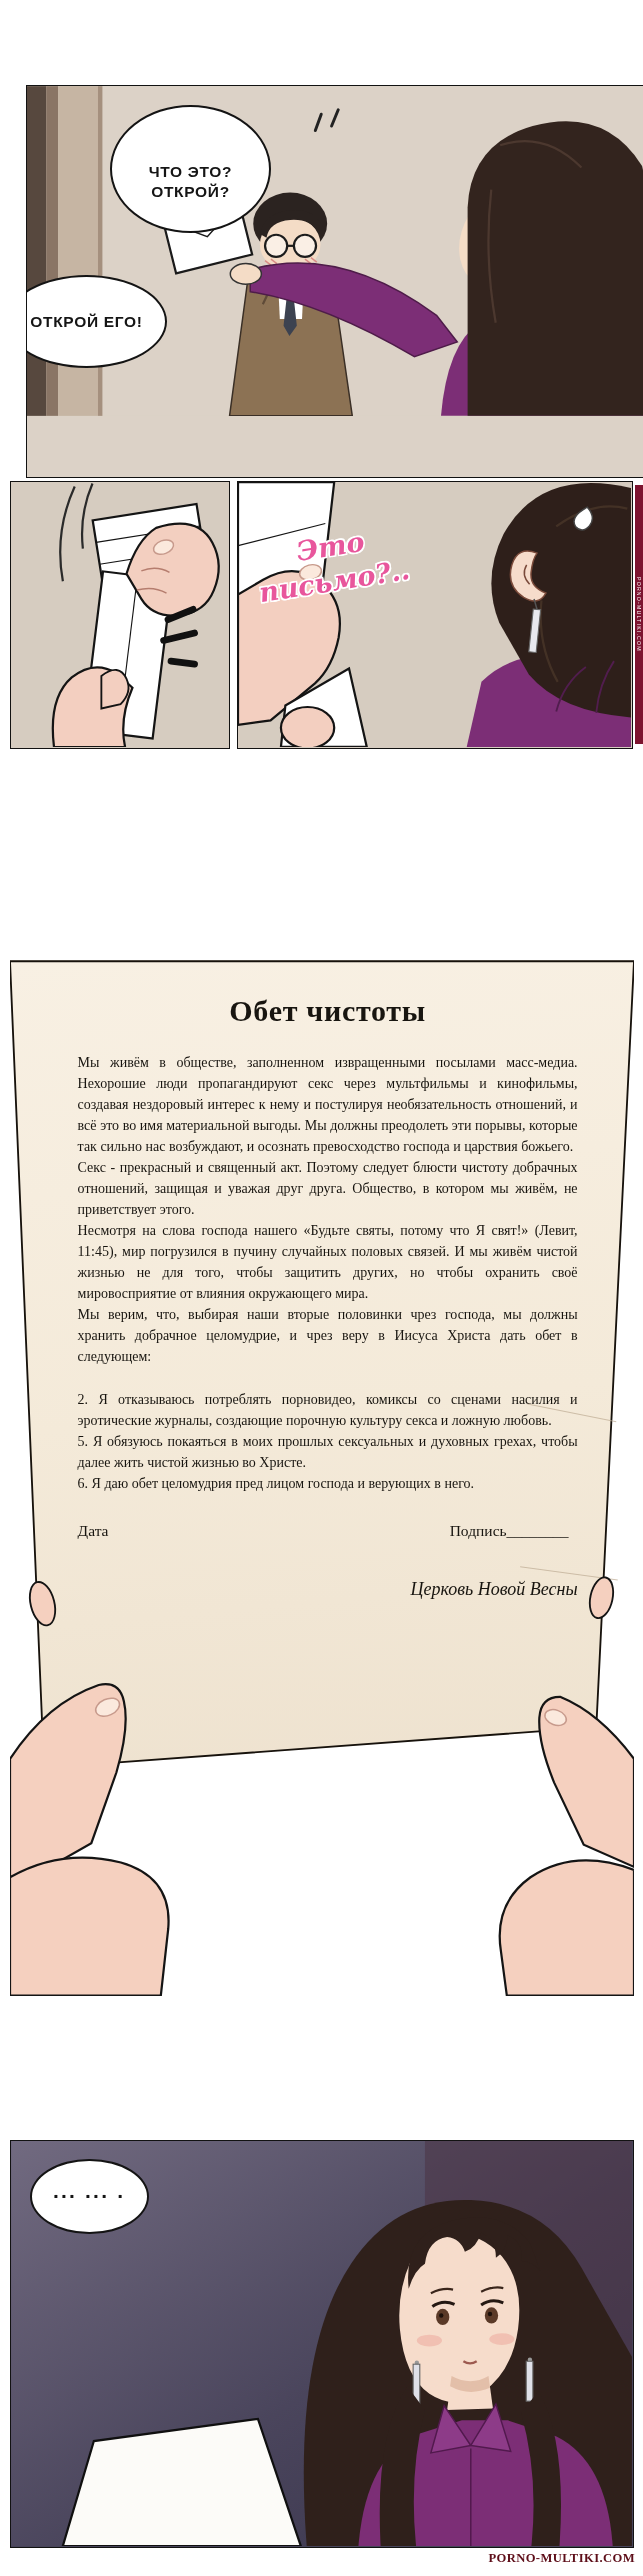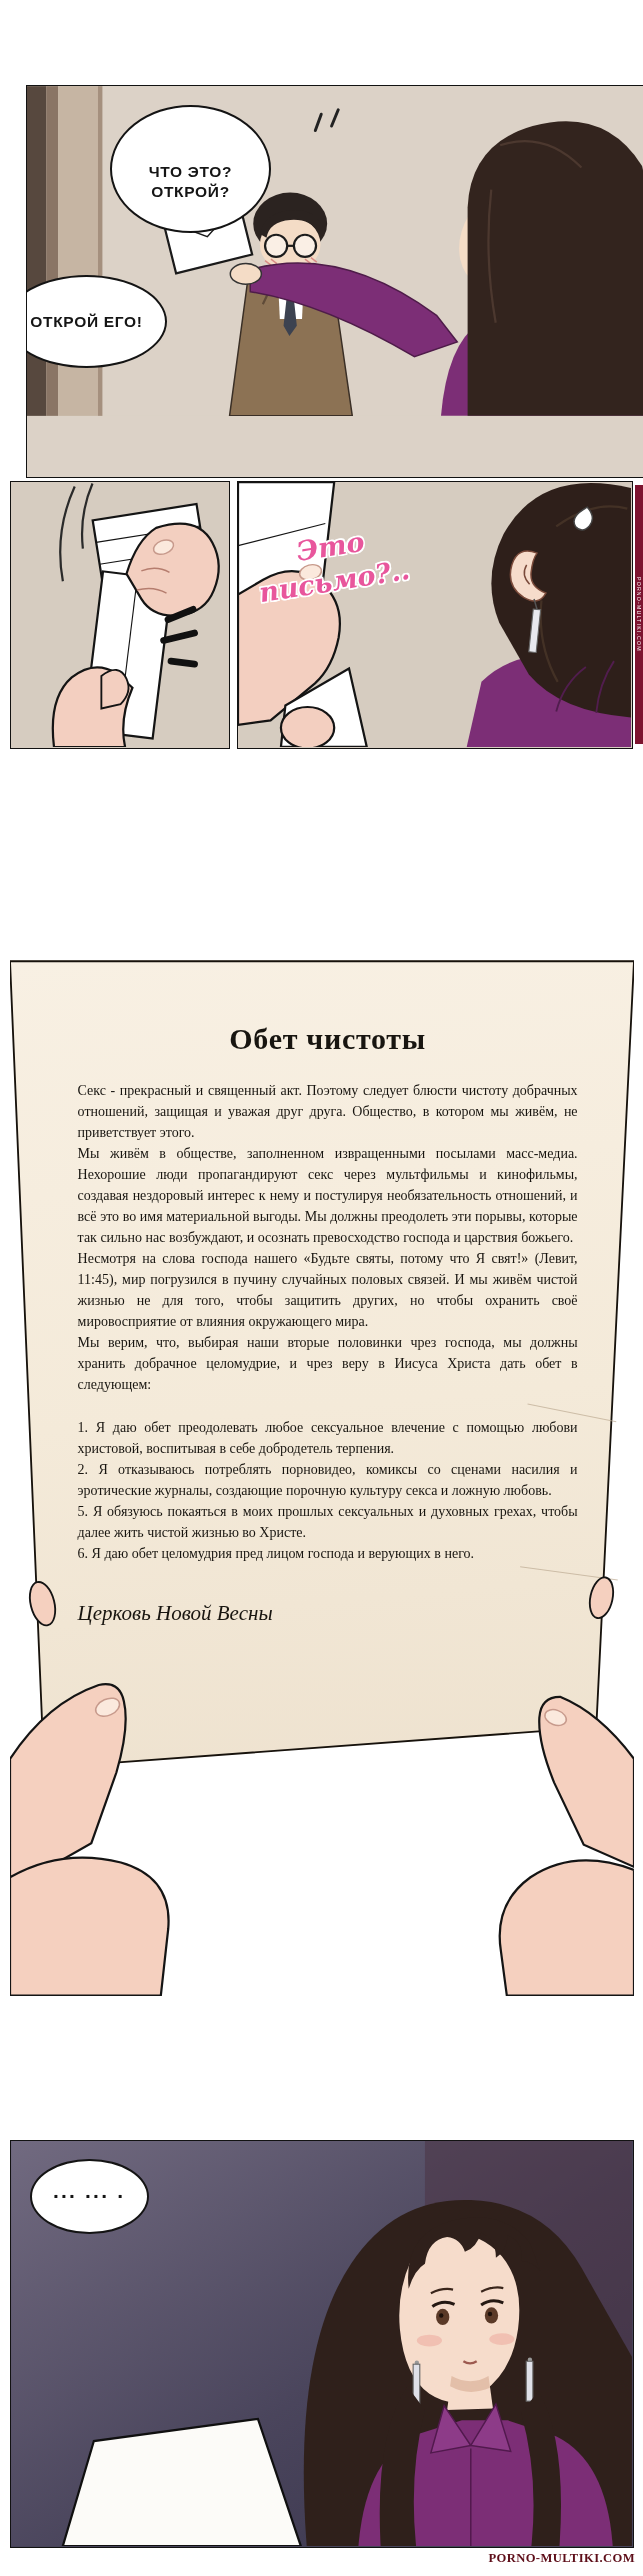--- a/index.html
+++ b/index.html
@@ -30,26 +30,26 @@
   .vwm{position:absolute;left:635px;top:485px;width:8.1px;height:259px;background:#7d1430;
        color:#ffffff;writing-mode:vertical-rl;font-size:5.2px;letter-spacing:1.2px;
        display:flex;align-items:center;justify-content:center;font-family:"Liberation Sans",sans-serif;}
   
   #letter-wrap{position:absolute;left:9.6px;top:960px;width:624px;height:1036px;}
   #letter-paper{position:absolute;left:0;top:0;width:624px;height:808px;
         background:linear-gradient(175deg,#f8f0e3 0%,#f4ead9 55%,#eee2cf 100%);
         clip-path:polygon(0 0,100% 0,94% 95%,5.5% 100%);}
   #letter-outline{position:absolute;left:0;top:0;pointer-events:none;}
   .letter-text{position:absolute;left:68px;top:0;width:500px;color:#181510;
-        font-family:"Liberation Serif",serif;font-size:14px;line-height:1.5;text-align:justify;margin-top:28px;}
+        font-family:"Liberation Serif",serif;font-size:14px;line-height:1.5;text-align:justify;}
   .letter-title{font-size:30px;font-weight:bold;text-align:center;margin:28px 0 19px 0;letter-spacing:0.7px;}
   .lp,.vow{margin:0;}
   .vgap{height:22px;}
   .daterow{display:flex;justify-content:space-between;margin-top:25px;padding-right:9px;font-size:15.5px;}
-  .church{text-align:left;font-style:italic;font-size:21px;margin-top:34px;}
+  .church{text-align:right;font-style:italic;font-size:18px;margin-top:34px;}
   
   #panel4{left:9.6px;top:2140px;width:624px;height:408px;background:#47445a;}
   #bubble-dots{left:19px;top:18px;width:115px;height:61px;font-size:21px;letter-spacing:2.2px;padding-bottom:10.4px;}
   
   .hwm{position:absolute;left:0;top:2551px;width:635px;text-align:right;
        font-family:"Liberation Serif",serif;font-weight:bold;font-size:12.6px;color:#5e0f1a;letter-spacing:0.4px;}
 </style>
 </head>
 <body>
 
@@ -178,29 +178,32 @@
       <div class="hw2">письмо?..</div>
     </div>
   </div>
 
   <div class="vwm">PORNO-MULTIKI.COM</div>
 
   <div id="letter-wrap">
     <div id="letter-paper">
       <div class="letter-text">
         <div class="letter-title">Обет чистоты</div>
+        <p class="lp">Мы живём в обществе, заполненном извращенными посылами масс-медиа. Нехорошие люди пропагандируют секс через мультфильмы и кинофильмы, создавая нездоровый интерес к нему и постулируя необязательность отношений, и всё это во имя материальной выгоды. Мы должны преодолеть эти порывы, которые так сильно нас возбуждают, и осознать превосходство господа и царствия божьего.</p>
         <p class="lp">Секс - прекрасный и священный акт. Поэтому следует блюсти чистоту добрачных отношений, защищая и уважая друг друга. Общество, в котором мы живём, не приветствует этого.</p>
-        <p class="lp">Мы живём в обществе, заполненном извращенными посылами масс-медиа. Нехорошие люди пропагандируют секс через мультфильмы и кинофильмы, создавая нездоровый интерес к нему и постулируя необязательность отношений, и всё это во имя материальной выгоды. Мы должны преодолеть эти порывы, которые так сильно нас возбуждают, и осознать превосходство господа и царствия божьего.</p>
         <p class="lp">Несмотря на слова господа нашего «Будьте святы, потому что Я свят!» (Левит, 11:45), мир погрузился в пучину случайных половых связей. И мы живём чистой жизнью не для того, чтобы защитить других, но чтобы охранить своё мировосприятие от влияния окружающего мира.</p>
         <p class="lp">Мы верим, что, выбирая наши вторые половинки чрез господа, мы должны хранить добрачное целомудрие, и чрез веру в Иисуса Христа дать обет в следующем:</p>
         <div class="vgap"></div>
-        <p class="vow">1. Я даю обет преодолевать любое сексуальное влечение с помощью любови христовой, воспитывая в себе добродетель терпения.</p>
         <p class="vow">2. Я отказываюсь потреблять порновидео, комиксы со сценами насилия и эротические журналы, создающие порочную культуру секса и ложную любовь.</p>
         <p class="vow">5. Я обязуюсь покаяться в моих прошлых сексуальных и духовных грехах, чтобы далее жить чистой жизнью во Христе.</p>
         <p class="vow">6. Я даю обет целомудрия пред лицом господа и верующих в него.</p>
+        <div class="daterow">
+          <span>Дата</span>
+          <span>Подпись________</span>
+        </div>
         <div class="church">Церковь Новой Весны</div>
       </div>
     </div>
     <svg id="letter-outline" width="624" height="1036" viewBox="0 0 844 1400">
       <path d="M0,1 L844,1 L793,1037 L46,1092 Z" fill="none" stroke="#17120c" stroke-width="2.5"></path>
       <path d="M700,600 l120,24 M690,820 l132,18" stroke="#bdab93" stroke-width="1.5" opacity="0.7"></path>
       <g>
         <ellipse cx="44" cy="870" rx="16" ry="30" fill="#f5d0bf" stroke="#141414" stroke-width="2.5" transform="rotate(-14 44 870)"></ellipse>
       </g>
       <g>

